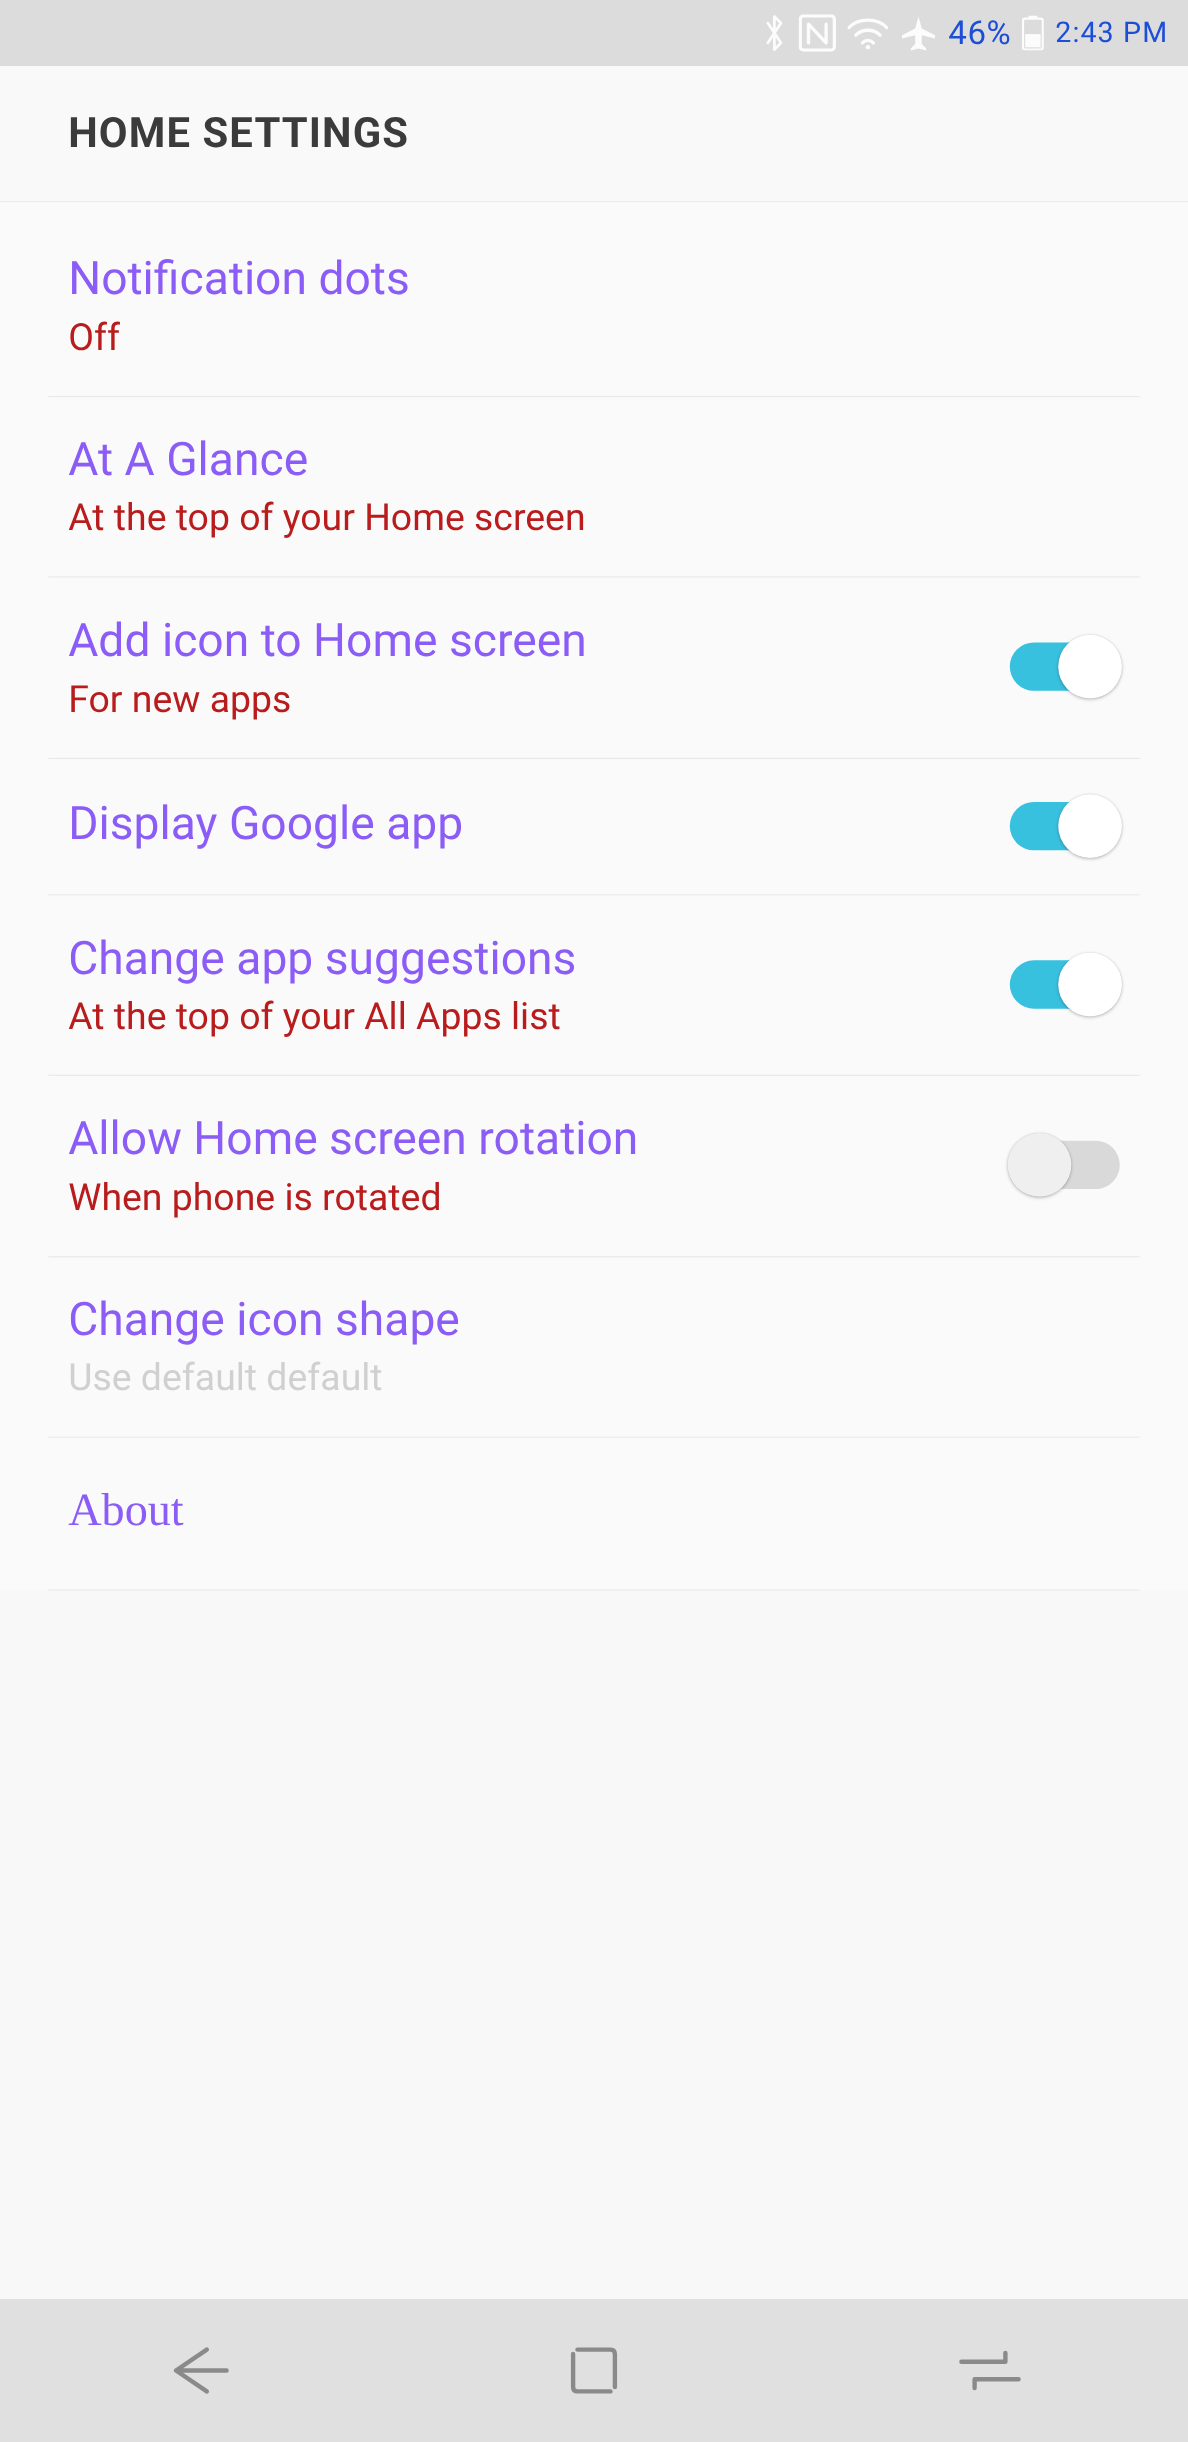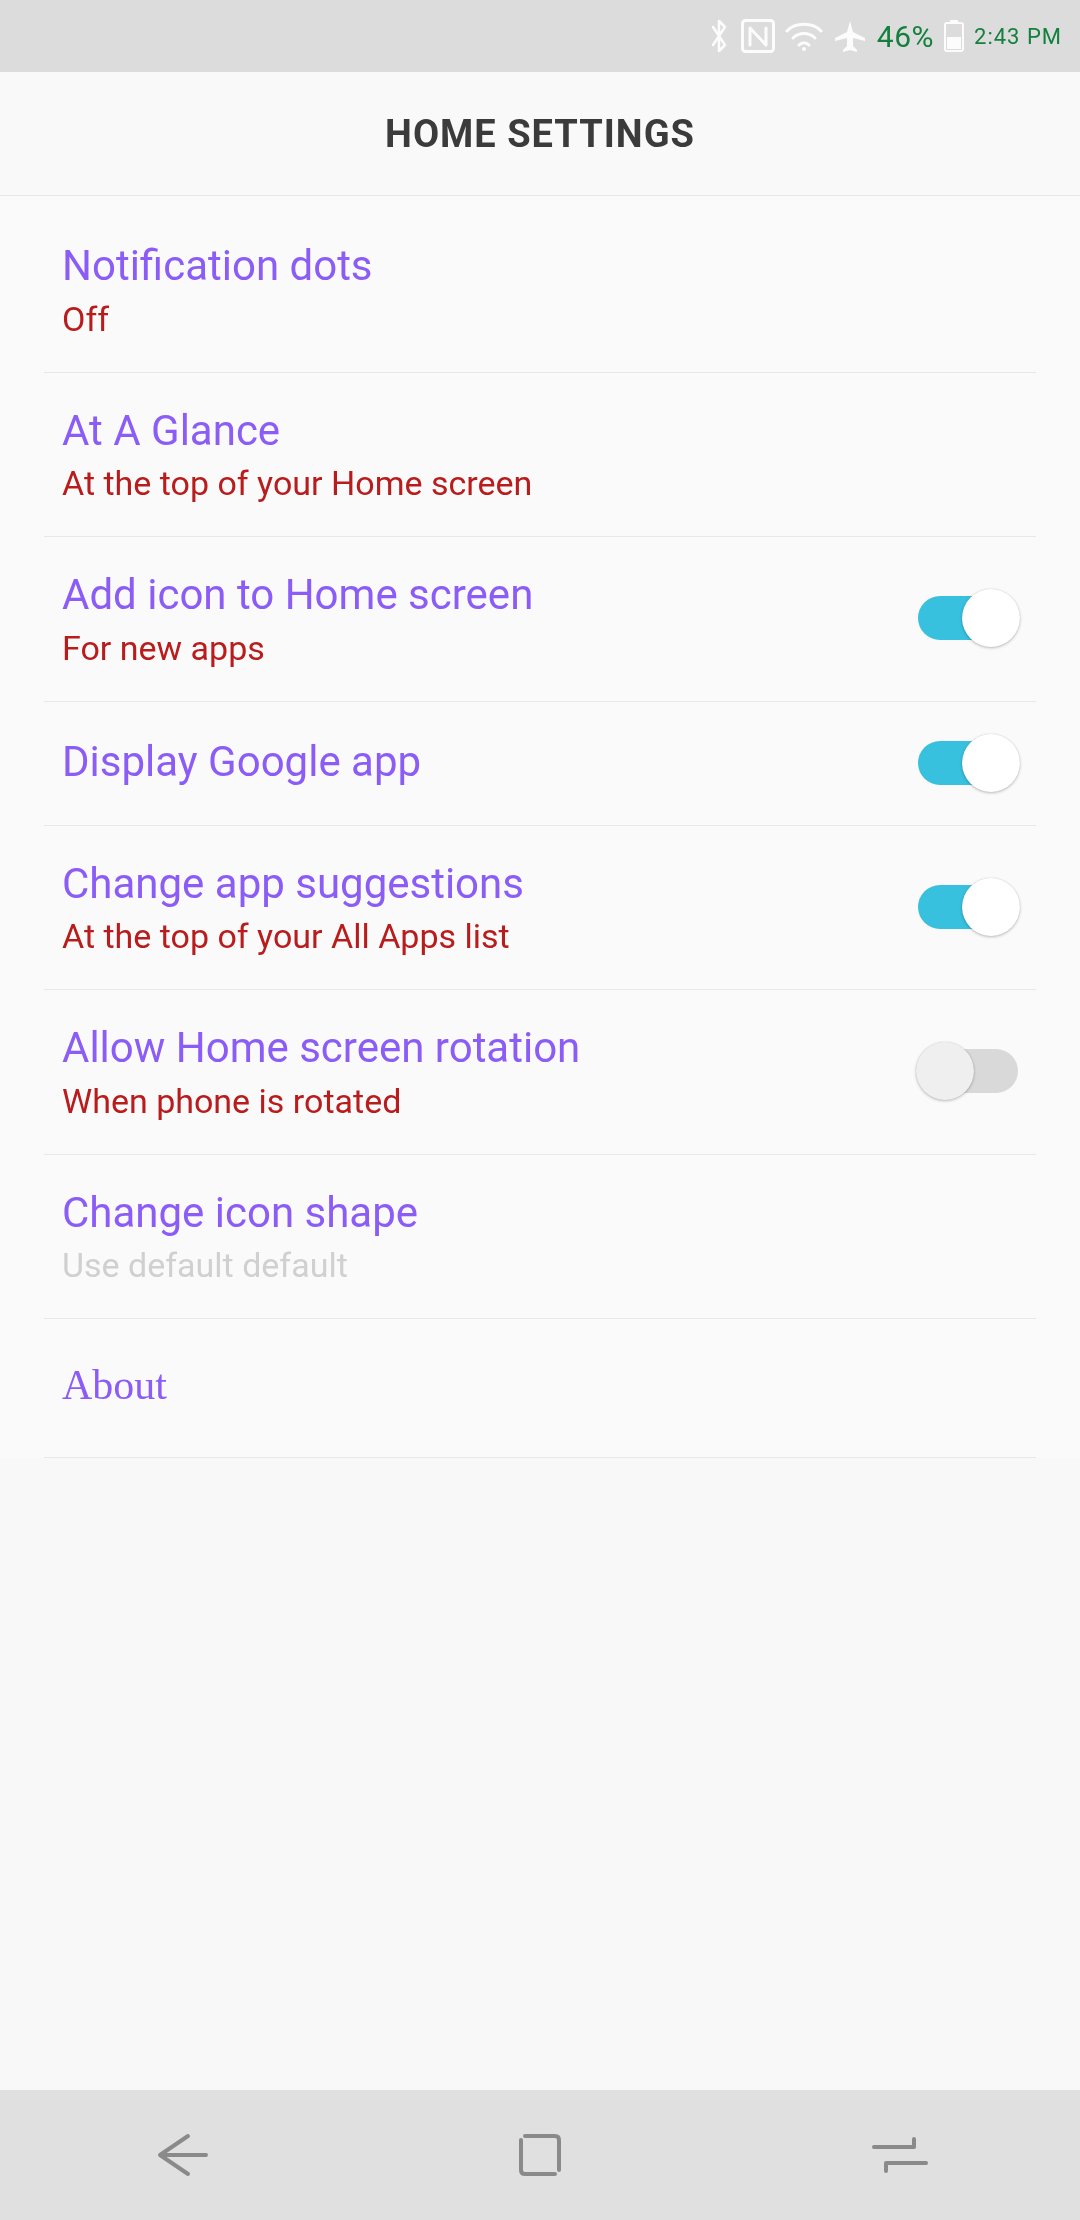--- a/index.html
+++ b/index.html
@@ -1,42 +1,41 @@
 <!DOCTYPE html>
 <html><head>
 <meta charset="utf-8">
 <style>
   * { margin: 0; padding: 0; box-sizing: border-box; }
   html, body { width: 1080px; height: 2220px; font-family: -apple-system, Roboto, "Helvetica Neue", Arial, sans-serif; background: #f8f8f8; overflow: hidden; }
   
   
   .status-bar {
-    height: 72px;
+    height: 60px;
     background: #dcdcdc;
     display: flex;
     align-items: center;
     justify-content: flex-end;
     padding: 0 18px;
     gap: 10px;
-    color: #15803d;
+    color: #1d4ed8;
     font-size: 30px;
   }
   .status-icon { display: inline-flex; align-items: center; }
   .battery-text { font-size: 30px; font-weight: 400; letter-spacing: 0.5px; }
-  .clock { font-size: 22px; font-weight: 400; letter-spacing: 1px; text-align: center;}
+  .clock { font-size: 26px; font-weight: 400; letter-spacing: 1px; text-align: center;}
   
   
   .header {
     height: 124px;
     display: flex;
     align-items: center;
     padding: 0 62px;
     border-bottom: 1px solid #e6e6e6;
     background: #f9f9f9;
-    justify-content: center;
   }
   .header-title {
     font-size: 38px;
     font-weight: 700;
     color: #3b3b3b;
     letter-spacing: 1px;
   }
   
   
   .list { background: #fafafa; }

